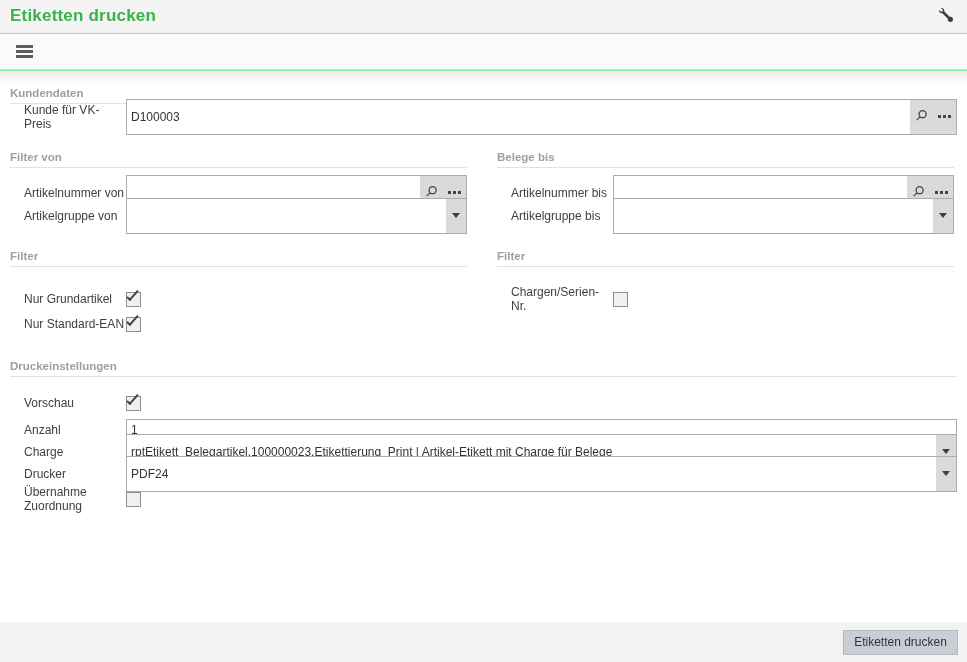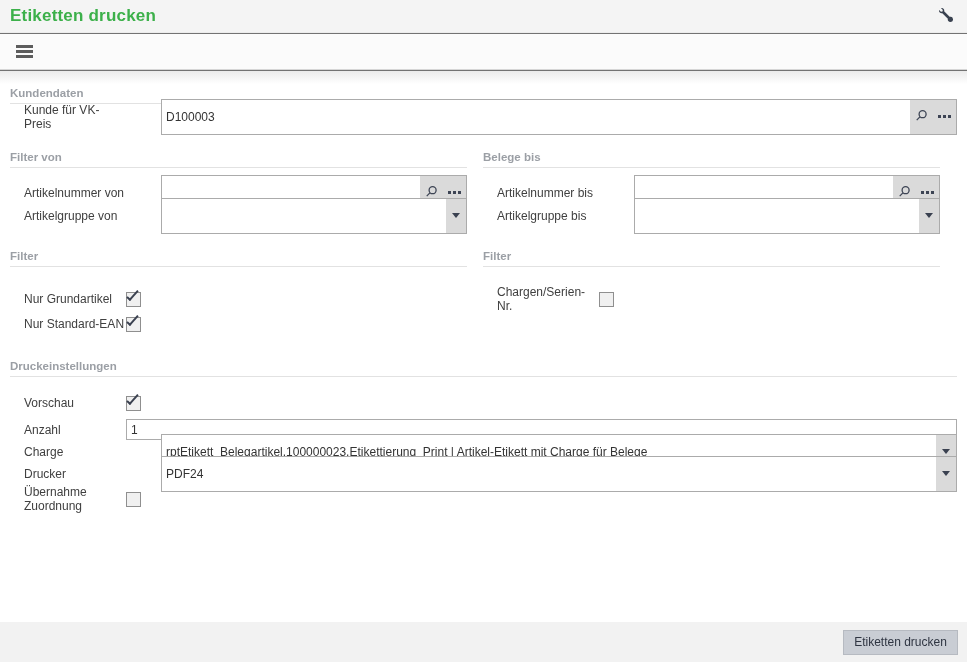--- a/index.html
+++ b/index.html
@@ -1,18 +1,18 @@
 <!DOCTYPE html>
 <html><head>
 <meta charset="utf-8">
 <style>
   * { margin:0; padding:0; box-sizing:border-box; }
   html,body { width:967px; height:662px; overflow:hidden; background:#fff;
     font-family:"Liberation Sans", sans-serif; font-size:12px; color:#3c3c3c; }
-  .app { position:relative; width:967px; height:662px; background:#737373; }
+  .app { position:relative; width:967px; height:662px; background:#86efac; }
 
   
   .titlebar { position:absolute; top:0; left:0; right:0; height:33px;
     background:#f4f4f4; border-bottom:1px solid #ececec;
     display:flex; align-items:center; justify-content:space-between; padding:0 12px 0 10px; }
   .page-title { font-size:17px; font-weight:bold; color:#3cb04a; letter-spacing:.2px; }
   .wrench-btn { width:18px; height:18px; display:flex; align-items:center; justify-content:center; cursor:pointer; }
 
   
   .toolbar { position:absolute; top:34px; left:0; right:0; height:36px;
@@ -26,35 +26,35 @@
 
   .section-title { margin-top:16px; padding-bottom:4px; border-bottom:1px solid #e2e2e2;
     color:#9b9fa5; font-weight:bold; font-size:11.5px; }
 
   .form-row { display:flex; align-items:center; height:21px; margin-top:2px; }
   .form-row.first { margin-top:14px; }
   .form-row .lbl { width:116px; padding-left:14px; flex:none; color:#404040; }
   .form-row .ctl { flex:1; }
 
   
-  .field { display:flex; align-items:stretch; height:36px; border:1px solid #ababab; background:#fff;margin-left:35px; }
+  .field { display:flex; align-items:stretch; height:36px; border:1px solid #ababab; background:#fff; }
   .field.focused { border:2px solid #2f5d8e; }
   .field input { flex:1; border:none; outline:none; background:#fff; font:inherit; color:#333; padding:0 4px; min-width:0; }
   .field .combo-text { flex:1; display:flex; align-items:center; padding:0 4px; color:#333; white-space:nowrap; overflow:hidden; }
   .btn-ico { flex:none; width:23px; background:#dadada; border:none; display:flex; align-items:center; justify-content:center; cursor:pointer; padding:0; }
   .btn-ico.arrow { width:20px; }
   .dots { display:flex; gap:2px; }
   .dots i { width:3px; height:3px; background:#3d4454; display:block; }
   .tri { width:0; height:0; border-left:4px solid transparent; border-right:4px solid transparent; border-top:5px solid #3a4150; }
 
   
   .plain-input { width:100%; height:21px; border:1px solid #ababab; font:inherit; color:#333; padding:0 4px; outline:none; }
 
   
-  .two-col { display:flex; gap:16px; margin-top:24px; }
+  .two-col { display:flex; gap:30px; margin-top:24px; }
   .two-col .col { width:457px; flex:none; }
   .two-col .section-title { margin-top:0; }
 
   
   .check-row { display:flex; align-items:center; height:16px; margin-top:9px; }
   .check-row.first { margin-top:24px; }
   .check-row .lbl { width:116px; padding-left:14px; flex:none; color:#404040; }
   .checkbox { position:relative; width:15px; height:15px; border:1px solid #8f8f8f; background:#f0f0f0; cursor:pointer; flex:none; }
   .checkbox .mark { display:none; }
   .checkbox.checked .mark { display:block; position:absolute; left:3px; top:-5px; width:5px; height:13px;

